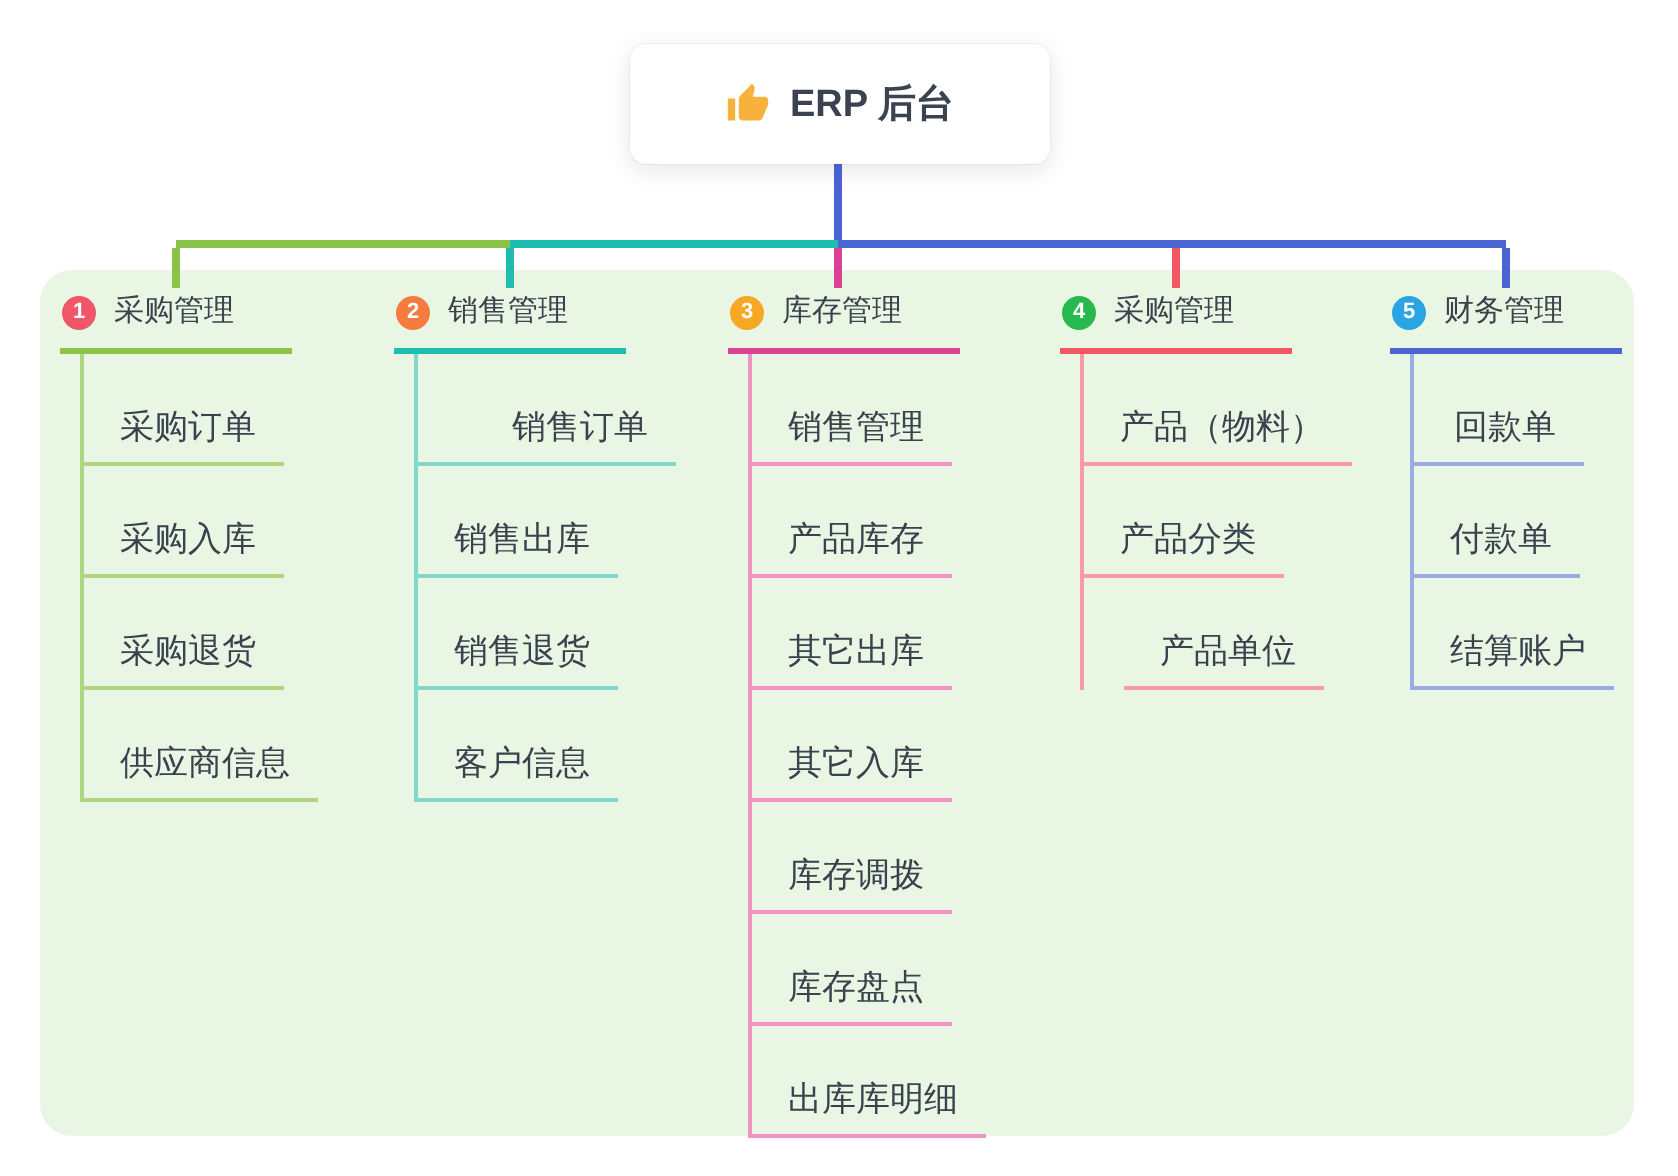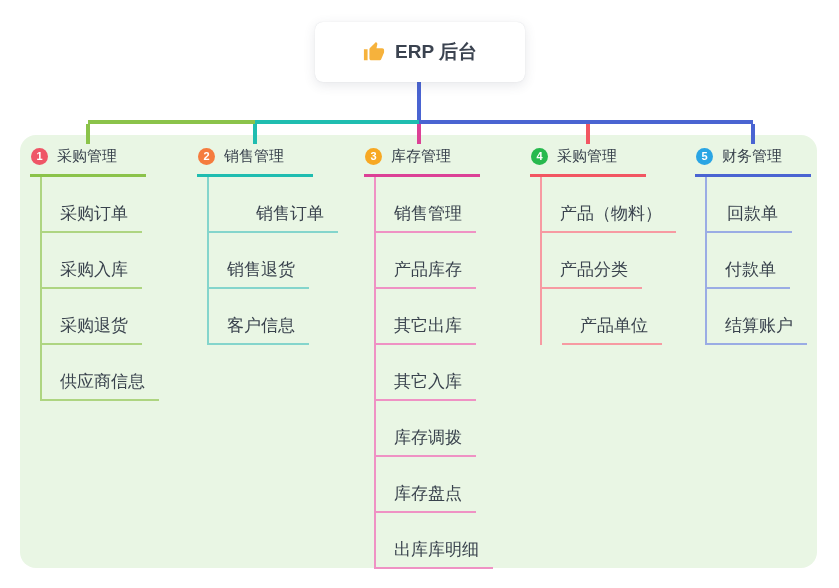--- a/index.html
+++ b/index.html
@@ -80,20 +80,21 @@
         <div class="item" style="border-bottom-color: rgb(174, 213, 129);"><span>供应商信息</span></div>
       </div>
     </div>
     <div class="col" style="left: 197px;">
       <div class="col-header" style="border-bottom-color: rgb(31, 189, 176);">
         <span class="badge" style="background: rgb(245, 124, 62);">2</span>
         <span>销售管理</span>
       </div>
       <div class="items" style="border-left-color: rgb(132, 213, 204);">
         <div class="item" style="border-bottom-color: rgb(132, 213, 204); padding-left: 47px;"><span>销售订单</span></div>
+        <div class="item" style="border-bottom-color: rgb(132, 213, 204);"><span>销售出库</span></div>
         <div class="item" style="border-bottom-color: rgb(132, 213, 204);"><span>销售退货</span></div>
         <div class="item" style="border-bottom-color: rgb(132, 213, 204);"><span>客户信息</span></div>
       </div>
     </div>
     <div class="col" style="left: 364px;">
       <div class="col-header" style="border-bottom-color: rgb(220, 65, 150);">
         <span class="badge" style="background: rgb(247, 168, 35);">3</span>
         <span>库存管理</span>
       </div>
       <div class="items" style="border-left-color: rgb(239, 146, 196);">

